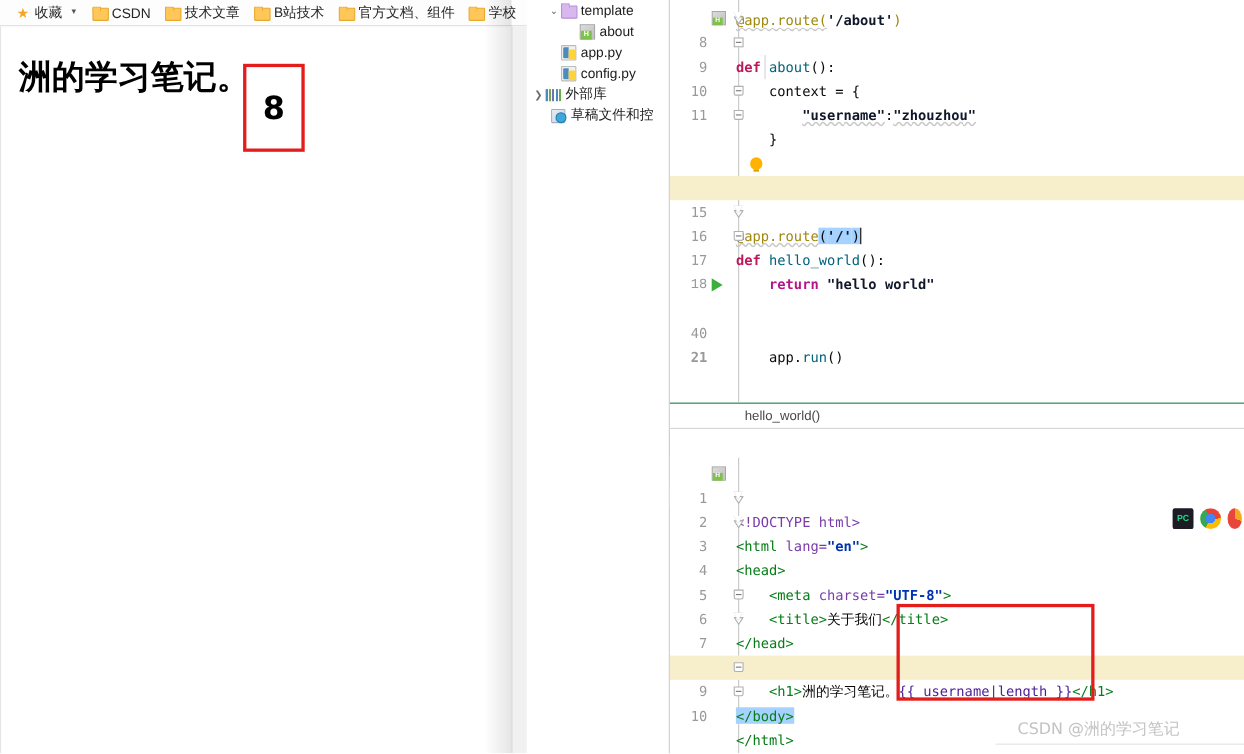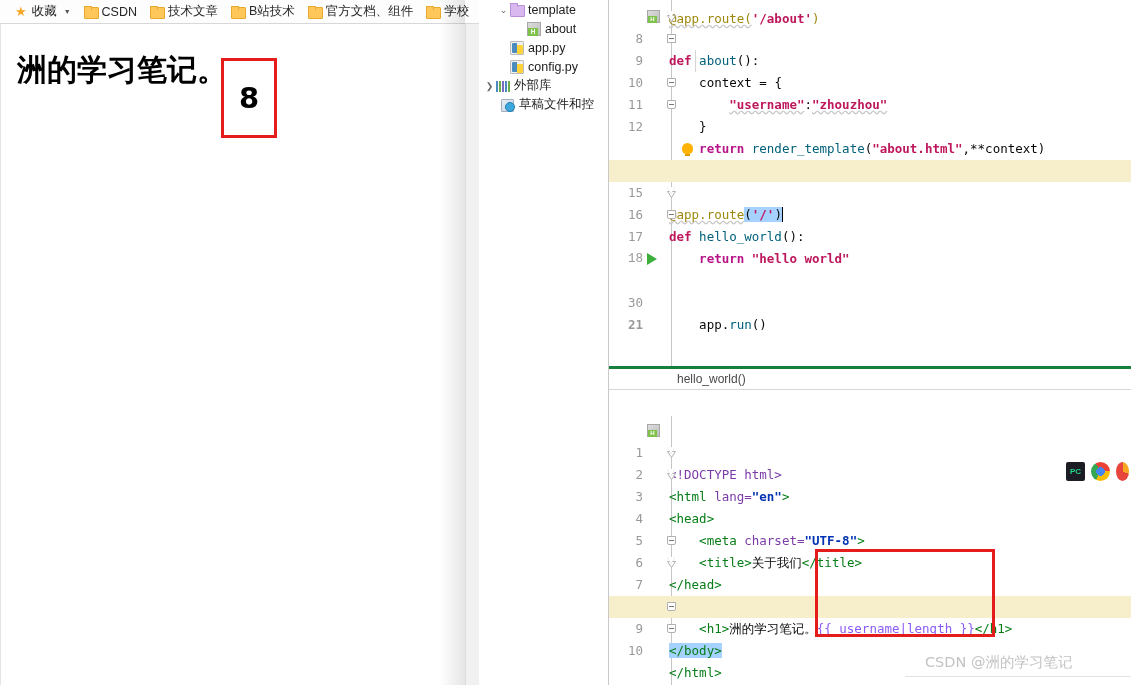--- a/index.html
+++ b/index.html
@@ -171,21 +171,21 @@
     color: #999999; font-size: 12.5px;
   }
   .ln .code {
     position: absolute; left: 60px; right: 0;
     color: #080808; font-size: 12.5px; white-space: pre;
   }
   .hl-line { background: #f7eecb; }
   .tok-kw { color: #be185d; font-weight: bold; }
   .tok-kw2 { color: #b8148a; font-weight: bold; }
   .tok-fn { color: #00627a; }
-  .tok-str { color: #be185d; font-weight: bold; }
+  .tok-str { color: #0f172a; font-weight: bold; }
   .tok-deco { color: #9e880d; }
   .tok-com { color: #8c8c8c; }
   .tok-punct { color: #080808; }
   .tok-var { color: #080808; }
   .tok-sel { background: #a6d2ff; }
   .wavy { text-decoration: underline wavy #c8c8c8; text-decoration-skip-ink: none; }
 
   .fold-mark {
     position: absolute; left: 58px; width: 9px; height: 9px;
     border: 1px solid #b0b0b0; background: #fff;
@@ -225,21 +225,21 @@
   .gutter-html-ic::after {
     content: "H"; position: absolute; left: 0px; bottom: -1px;
     width: 9px; height: 7px; background: #7fc24a; color: #fff;
     font-size: 6px; line-height: 7px; text-align: center; font-weight: bold;
     font-family: "Liberation Sans", sans-serif;
   }
 
   
   #breadcrumb {
     position: absolute; left: 130px; top: 366px; width: 522px; height: 24px;
-    background: #ffffff; border-top: 3px solid #15803d; border-bottom: 1px solid #d6d6d6;
+    background: #ffffff; border-top: 1px solid #15803d; border-bottom: 1px solid #d6d6d6;
     display: flex; align-items: center; padding-left: 68px;
     font-size: 12px; color: #4a4a4a;
     font-family: "Liberation Sans", sans-serif;
   }
 
   
   #tabbar {
     position: absolute; left: 130px; top: 390px; width: 522px; height: 26px;
     background: #e9e9e9; border-bottom: 1px solid #c3c3c3; margin-top: 48px;
   }
@@ -253,21 +253,21 @@
   .tab-close { color: #9a9a9a; font-size: 12px; }
 
   
   #html-editor {
     position: absolute; left: 130px; top: 416px; width: 522px; height: 269px;
     background: #ffffff; overflow: hidden;
   }
   .tag-green { color: #067d17; }
   .attr-purple { color: #7a3ba8; }
   .attr-val { color: #0033b3; font-weight: bold; }
-  .jinja { color: #8b5cf6; }
+  .jinja { color: #4c1d95; }
   .hl-blue { background: #a6d2ff; }
   .cn-text { font-family: "DejaVu Sans", "Liberation Sans", sans-serif; font-size: 12.5px; }
 
   #red-box-html {
     position: absolute; left: 815px; top: 549px;
     width: 180px; height: 88px;
     border: 3px solid #e51c1c;
     pointer-events: none;
   }
 
@@ -415,24 +415,20 @@
           <span class="code">        <span class="tok-str wavy">"username"</span><span class="tok-punct">:</span><span class="tok-str wavy">"zhouzhou"</span></span>
         </div>
         <span style="position:absolute;left:86px;top:50px;width:1px;height:22px;background:#d4d4d4;"></span>
 
         <div class="ln" style="top:72px;">
           <span class="num">11</span>
           <span class="code">    <span class="tok-punct">}</span></span>
         </div>
         <span class="fold-mark" style="top:78px; border-radius:0 0 2px 2px;"></span>
 
-        <div class="ln" style="top:94px;">
-          <span class="num">12</span>
-          <span class="code">    <span class="tok-kw2">return </span><span class="tok-fn">render_template</span><span class="tok-punct">(</span><span class="tok-str">"about.html"</span><span class="tok-punct">,**</span><span class="tok-var">context</span><span class="tok-punct">)</span></span>
-        </div>
         <span class="fold-mark" style="top:100px; border-radius:0 0 2px 2px;"></span>
 
 
         <div class="ln" style="top:138px;">
           <span class="num">14</span>
         </div>
         <span class="bulb" style="left:73px; top:143px;"></span>
 
         <div class="ln hl-line" style="top:160px;">
           <span class="num">15</span>
@@ -455,21 +451,21 @@
         </div>
         <span class="fold-mark" style="top:210px; border-radius:0 0 2px 2px;"></span>
 
         <div class="ln" style="top:226px;font-family:Liberation Mono, monospace;">
           <span class="num">18</span>
         </div>
 
         <span class="run-tri" style="left:38px; top:253px;"></span>
 
         <div class="ln" style="top:270px;">
-          <span class="num">30</span>
+          <span class="num">40</span>
           <span class="code">    <span class="tok-var">app</span><span class="tok-punct">.</span><span class="tok-fn">run</span><span class="tok-punct">()</span></span>
         </div>
 
         <div class="ln" style="top:292px;font-weight:bold;">
           <span class="num">21</span>
         </div>
       </div>
     </div>
 
     <div id="breadcrumb">

